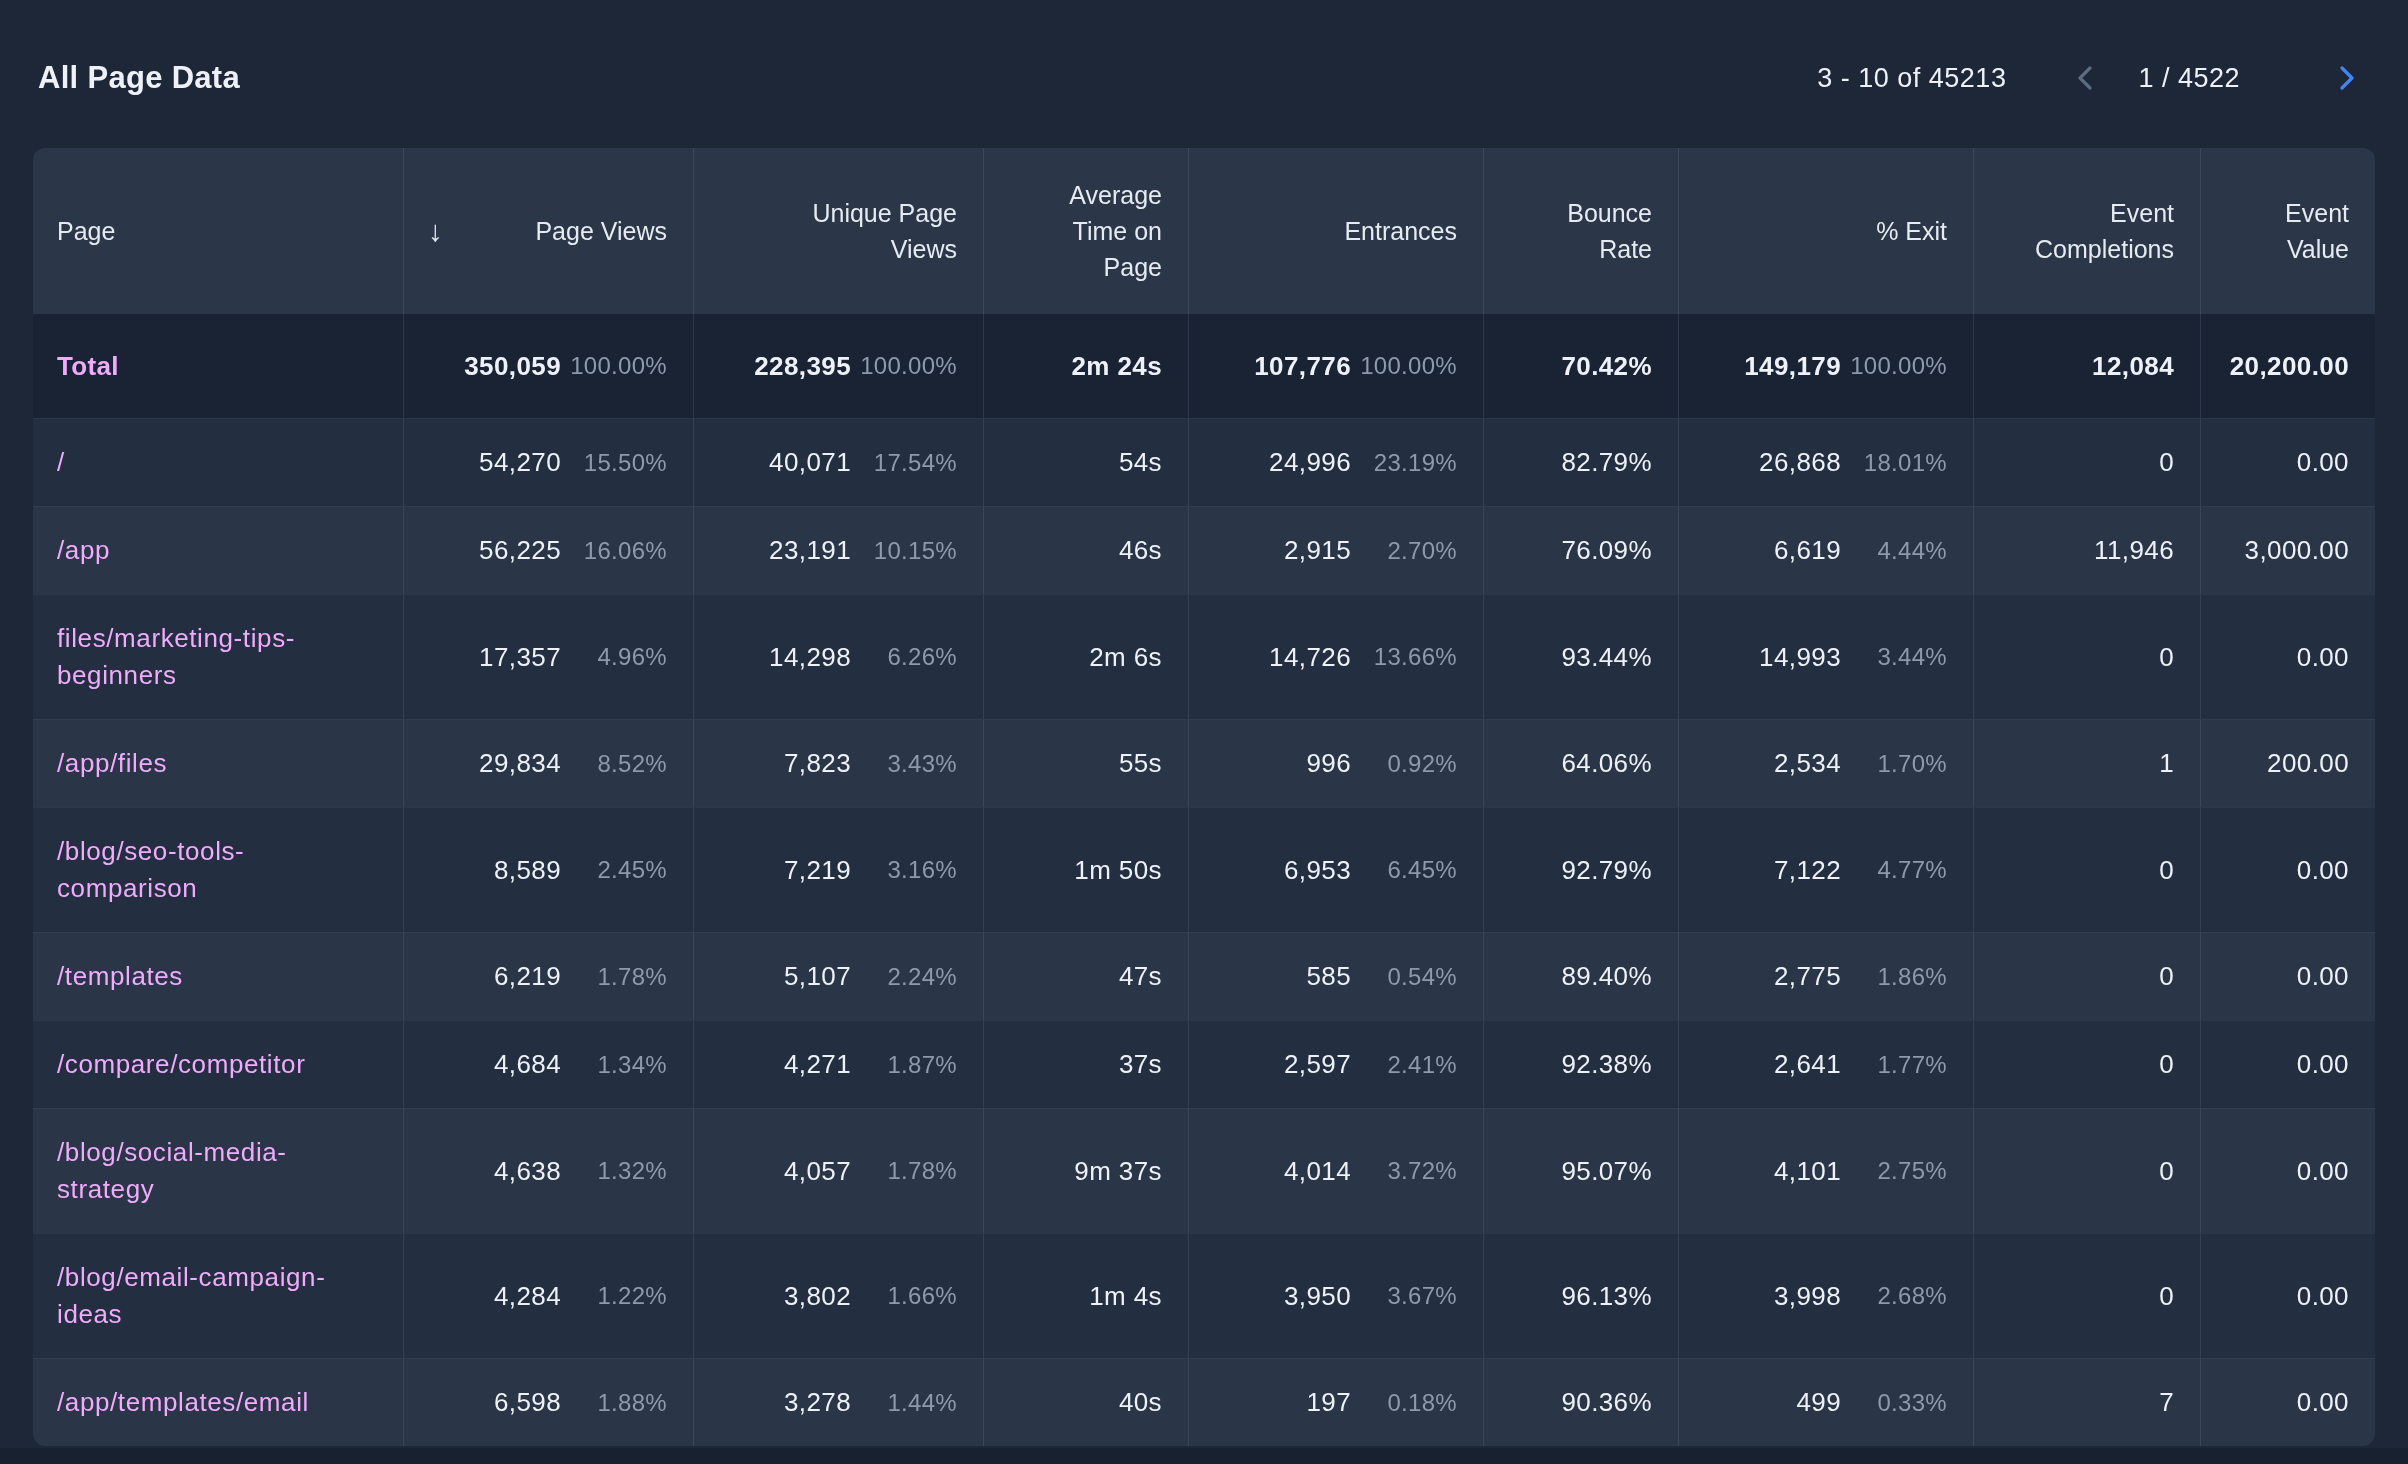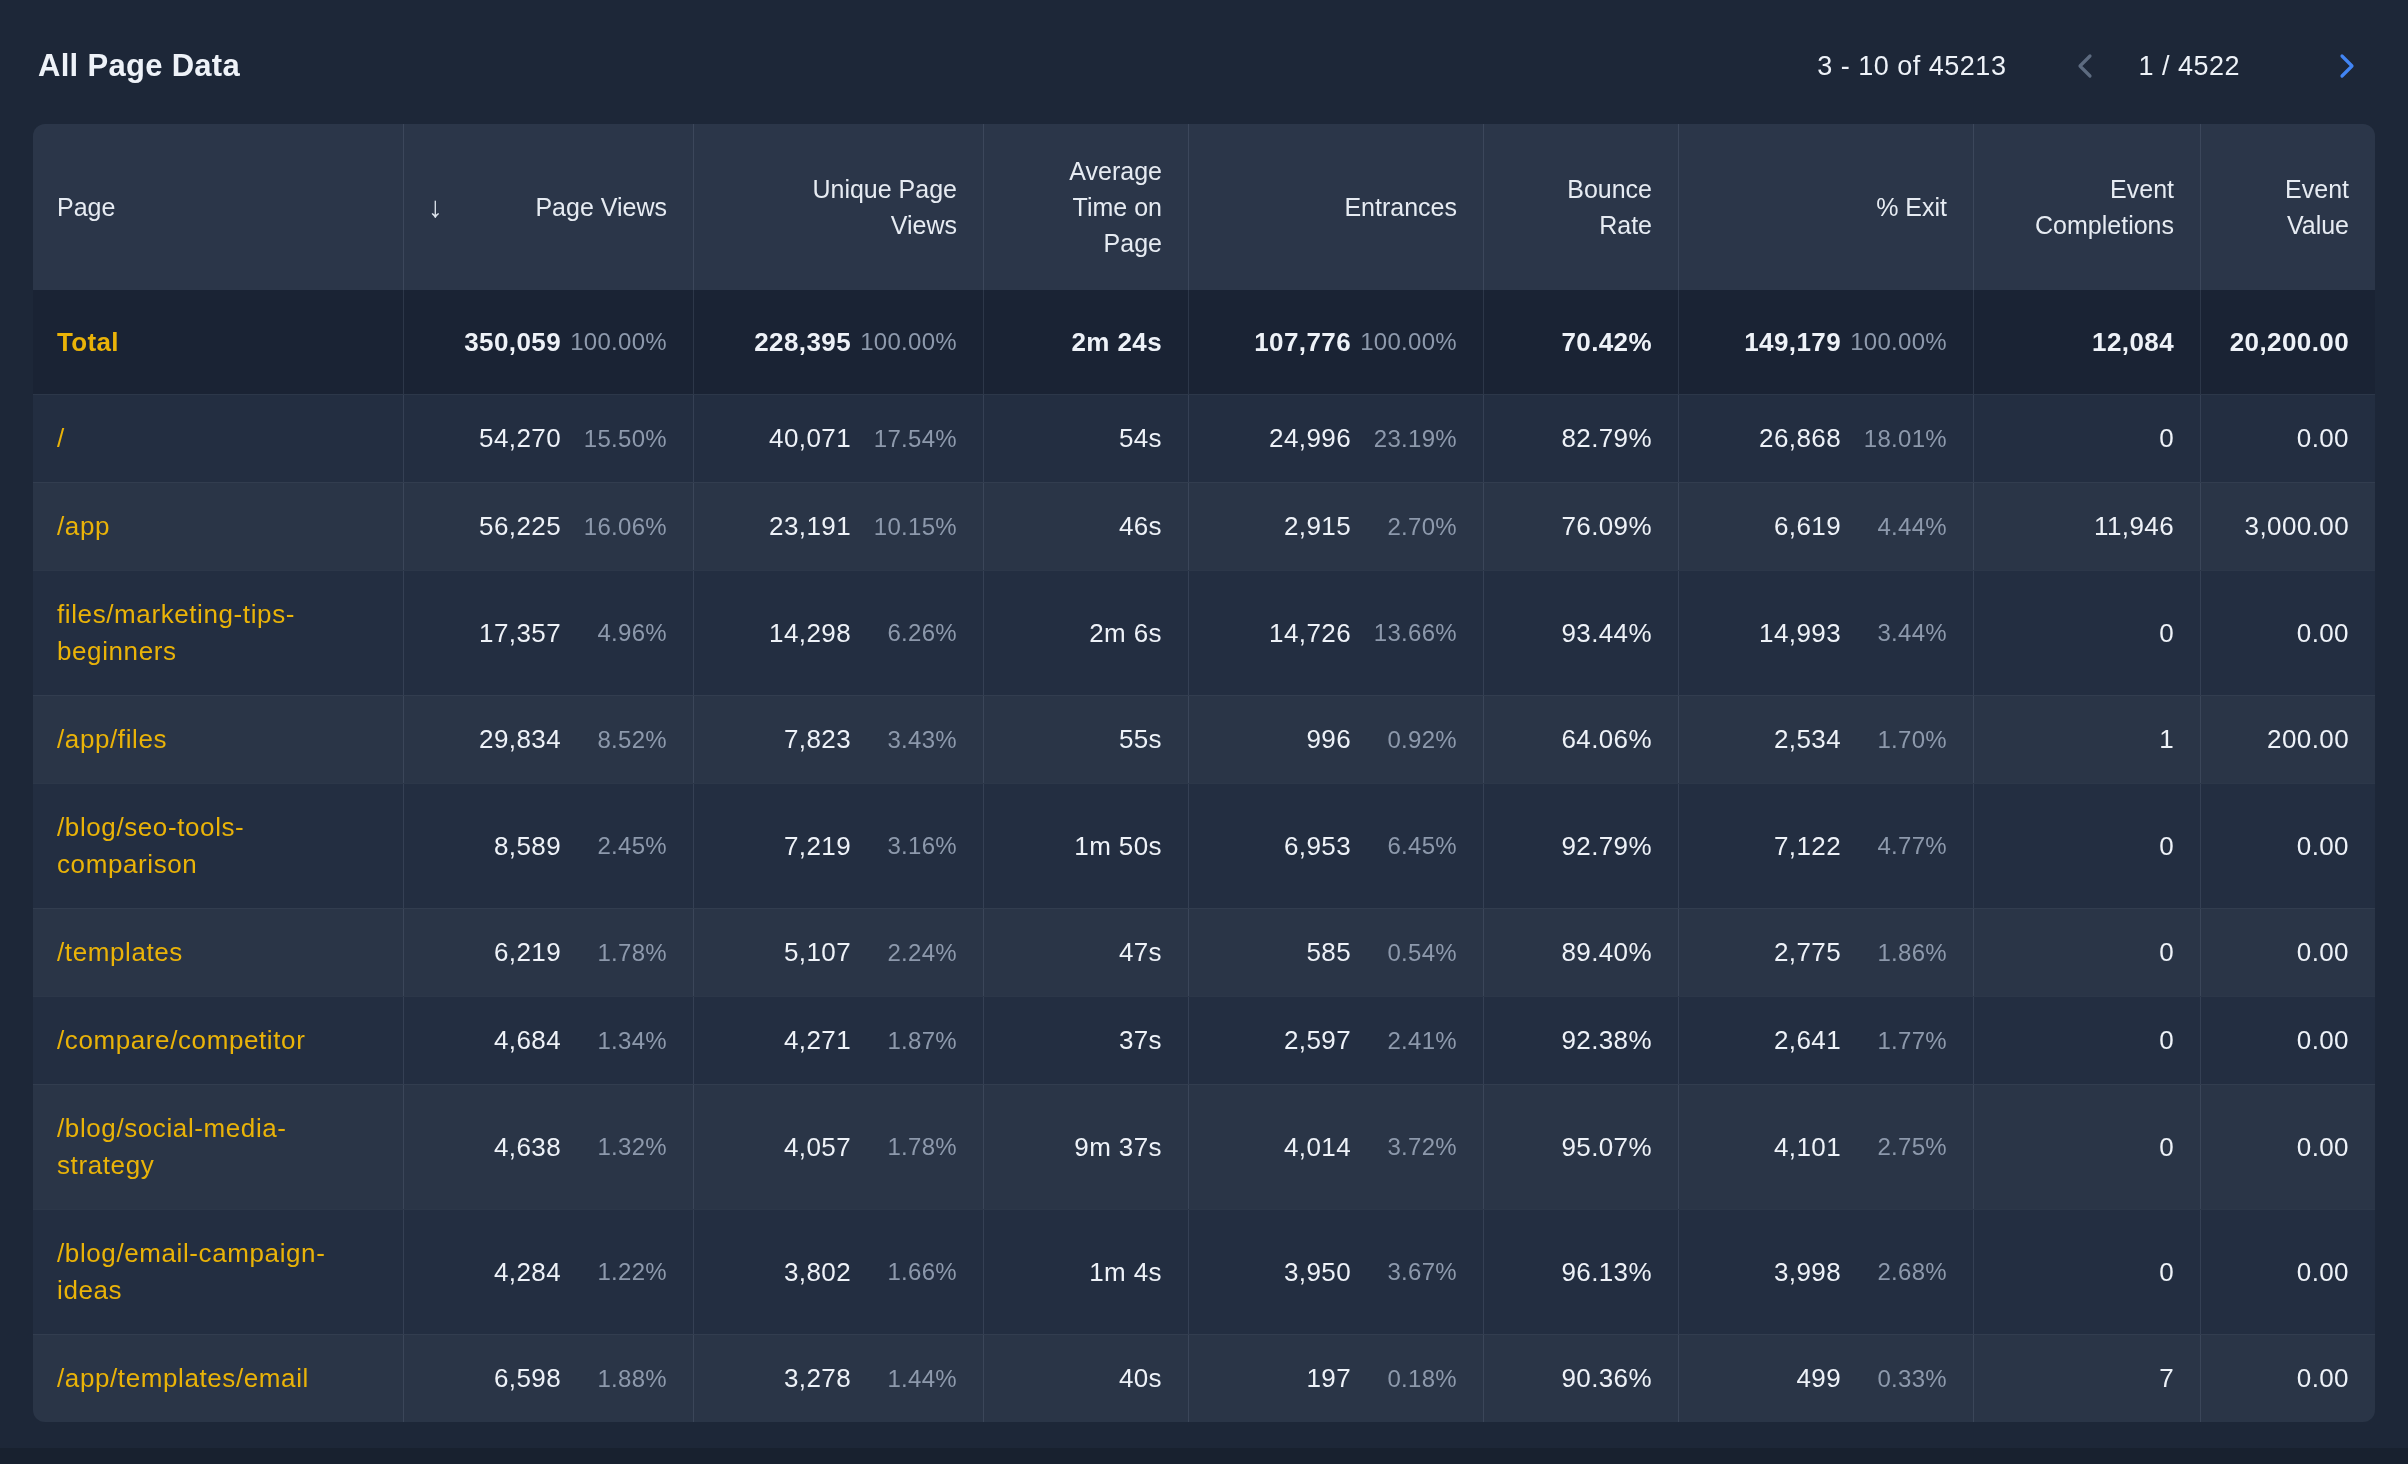--- a/index.html
+++ b/index.html
@@ -10,21 +10,21 @@
   }
   *{box-sizing:border-box;margin:0;padding:0;}
   html,body{width:2408px;height:1464px;overflow:hidden;}
   body{
     background:var(--bg);
     font-family:"Liberation Sans","DejaVu Sans",sans-serif;
     color:var(--text-primary);
     position:relative;
   }
   
-  .topbar{height:124px;display:flex;align-items:center;justify-content:space-between;padding:8px 40px 0 38px;}
+  .topbar{height:148px;display:flex;align-items:center;justify-content:space-between;padding:8px 40px 0 38px;}
   .title{font-size:31px;font-weight:700;letter-spacing:.3px;}
   .pager{display:flex;align-items:center;font-size:27px;font-variant-numeric:tabular-nums;}
   .pager .range{margin-right:58px;letter-spacing:.5px;}
   .pager .indicator{margin:0 0 0 30px;letter-spacing:.5px;}
   .icon-btn{background:none;border:none;cursor:pointer;display:flex;align-items:center;justify-content:center;width:44px;height:44px;padding:0;}
   .icon-btn.next{margin-left:84px;}
   .chev{width:30px;height:30px;}
   .chev polyline{fill:none;stroke-width:3.2;stroke-linecap:round;stroke-linejoin:round;}
   .chev.gray polyline{stroke:var(--muted-icon);}
   .chev.blue polyline{stroke:var(--accent-blue);}
@@ -51,21 +51,21 @@
   .row{min-height:88px;}
   .row.total{background:var(--total-bg);min-height:104px;}
   .row.total .v{font-weight:700;}
   .row.odd{background:var(--row-odd);}
   .row.even{background:var(--row-even);}
   .row+.row{border-top:1px solid var(--row-line);}
   .cell{display:flex;align-items:center;padding:25px 26px 25px 24px;}
   .page-cell{justify-content:flex-start;}
   .page-cell .v{
     font-size:26px;font-weight:400;letter-spacing:.6px;line-height:37px;
-    overflow-wrap:break-word;max-width:100%;color:#eab308;
+    overflow-wrap:break-word;max-width:100%;color:#f0abfc;
   }
   .row.total .page-cell .v{letter-spacing:.3px;}
   .num-cell .v{flex:1;text-align:right;font-size:26px;font-weight:500;letter-spacing:.4px;color:var(--text-primary);white-space:nowrap;}
   .num-cell .p{width:106px;text-align:right;font-size:24px;font-weight:400;letter-spacing:.3px;color:var(--text-secondary);white-space:nowrap;}
   .footer-strip{position:absolute;left:0;bottom:0;width:100%;height:16px;background:var(--footer-bg);}
 </style>
 </head>
 <body>
 
 <div class="topbar">

